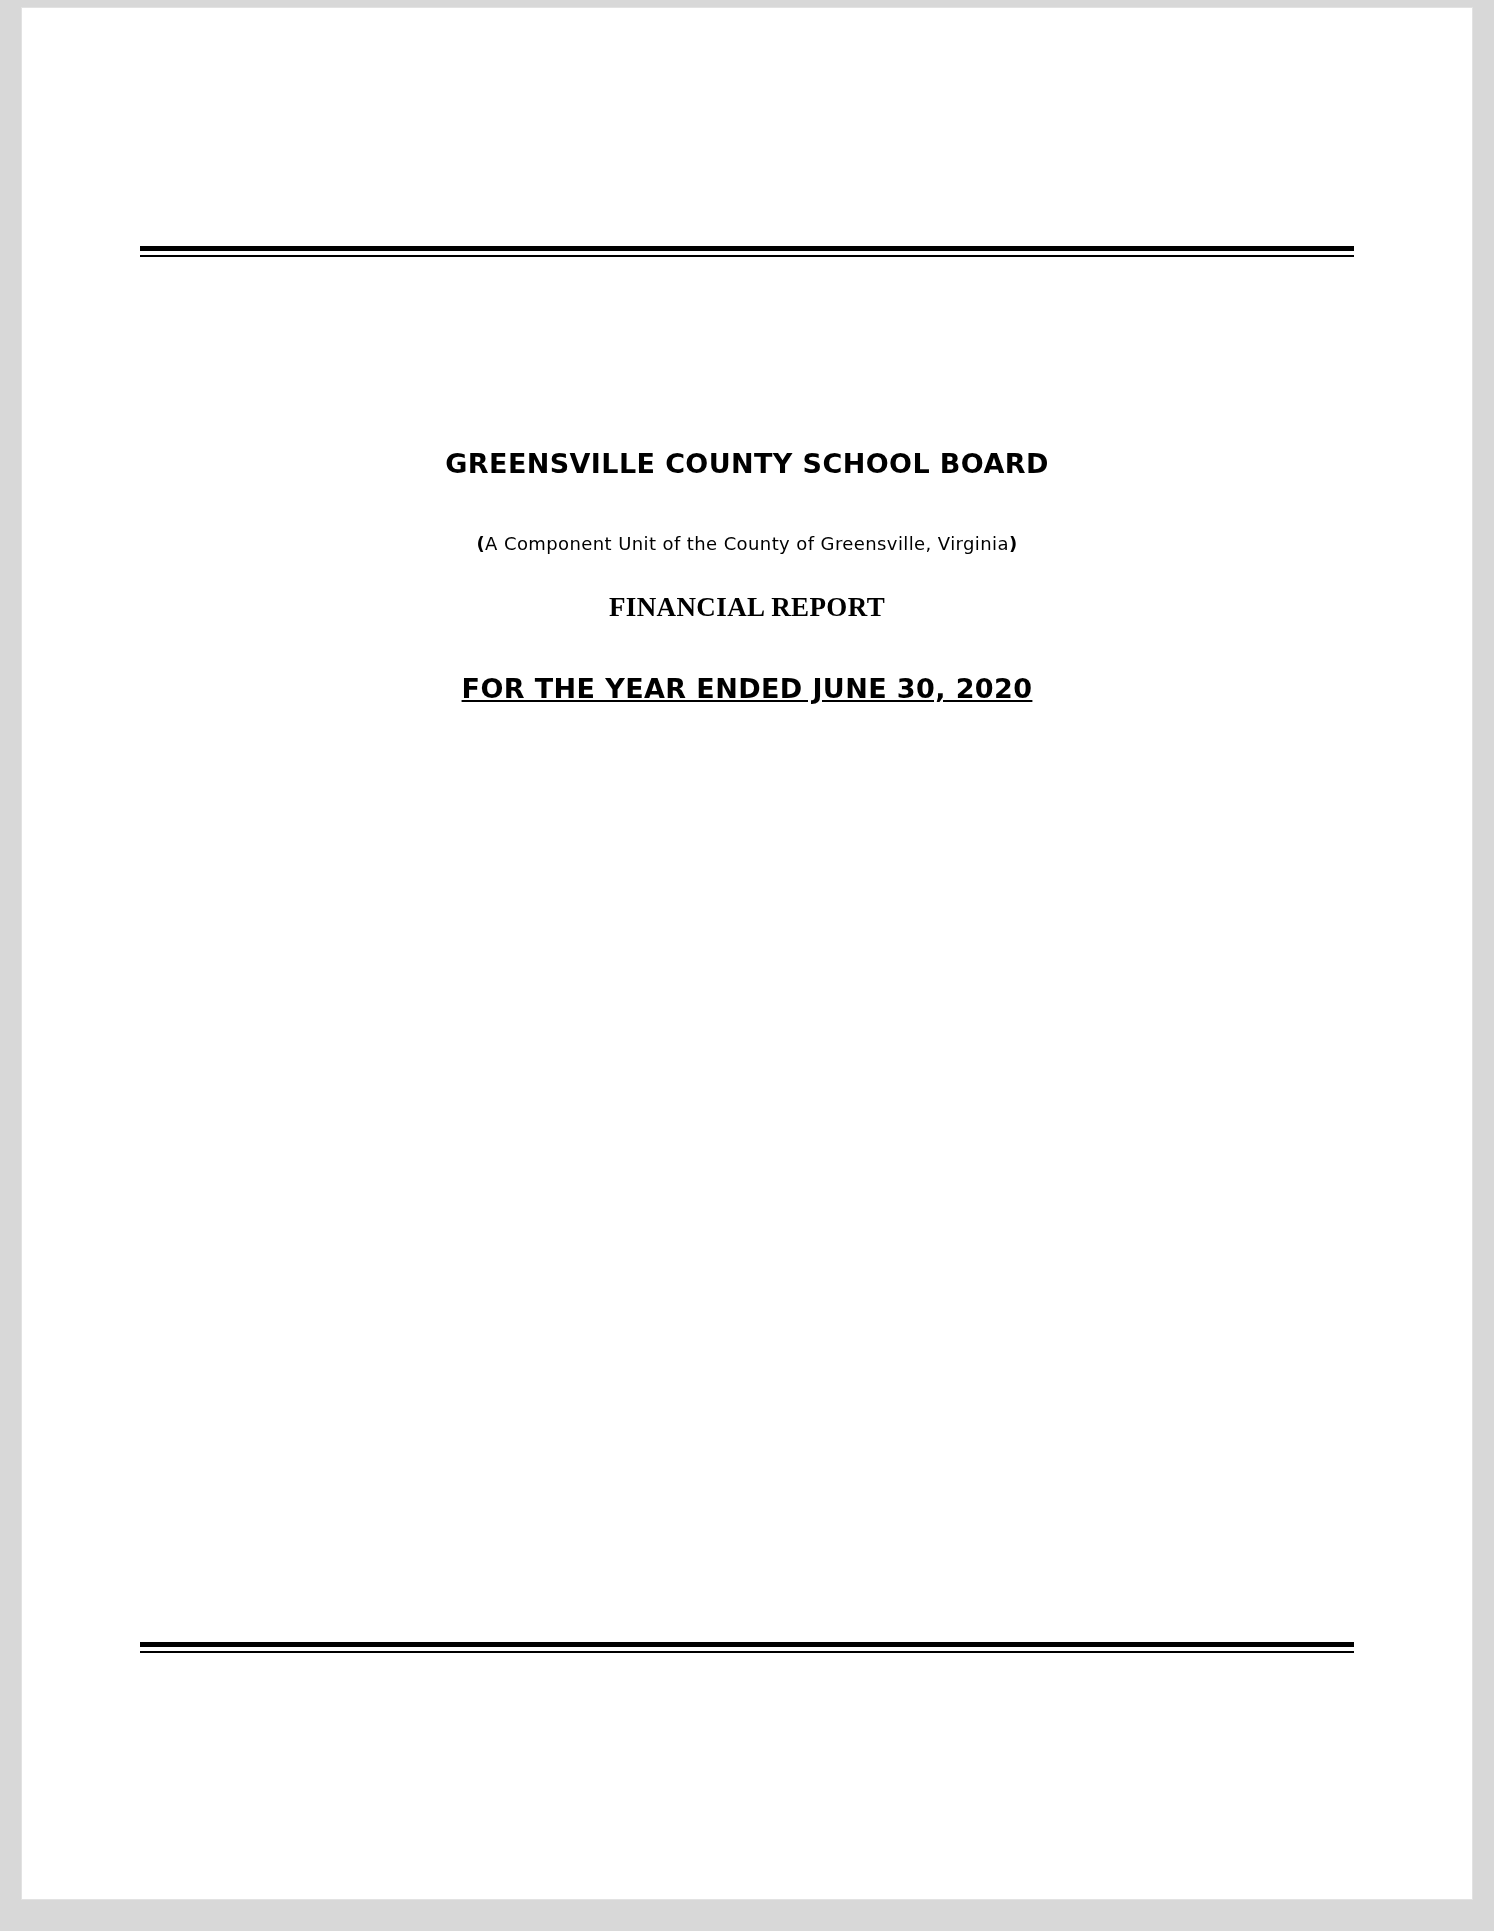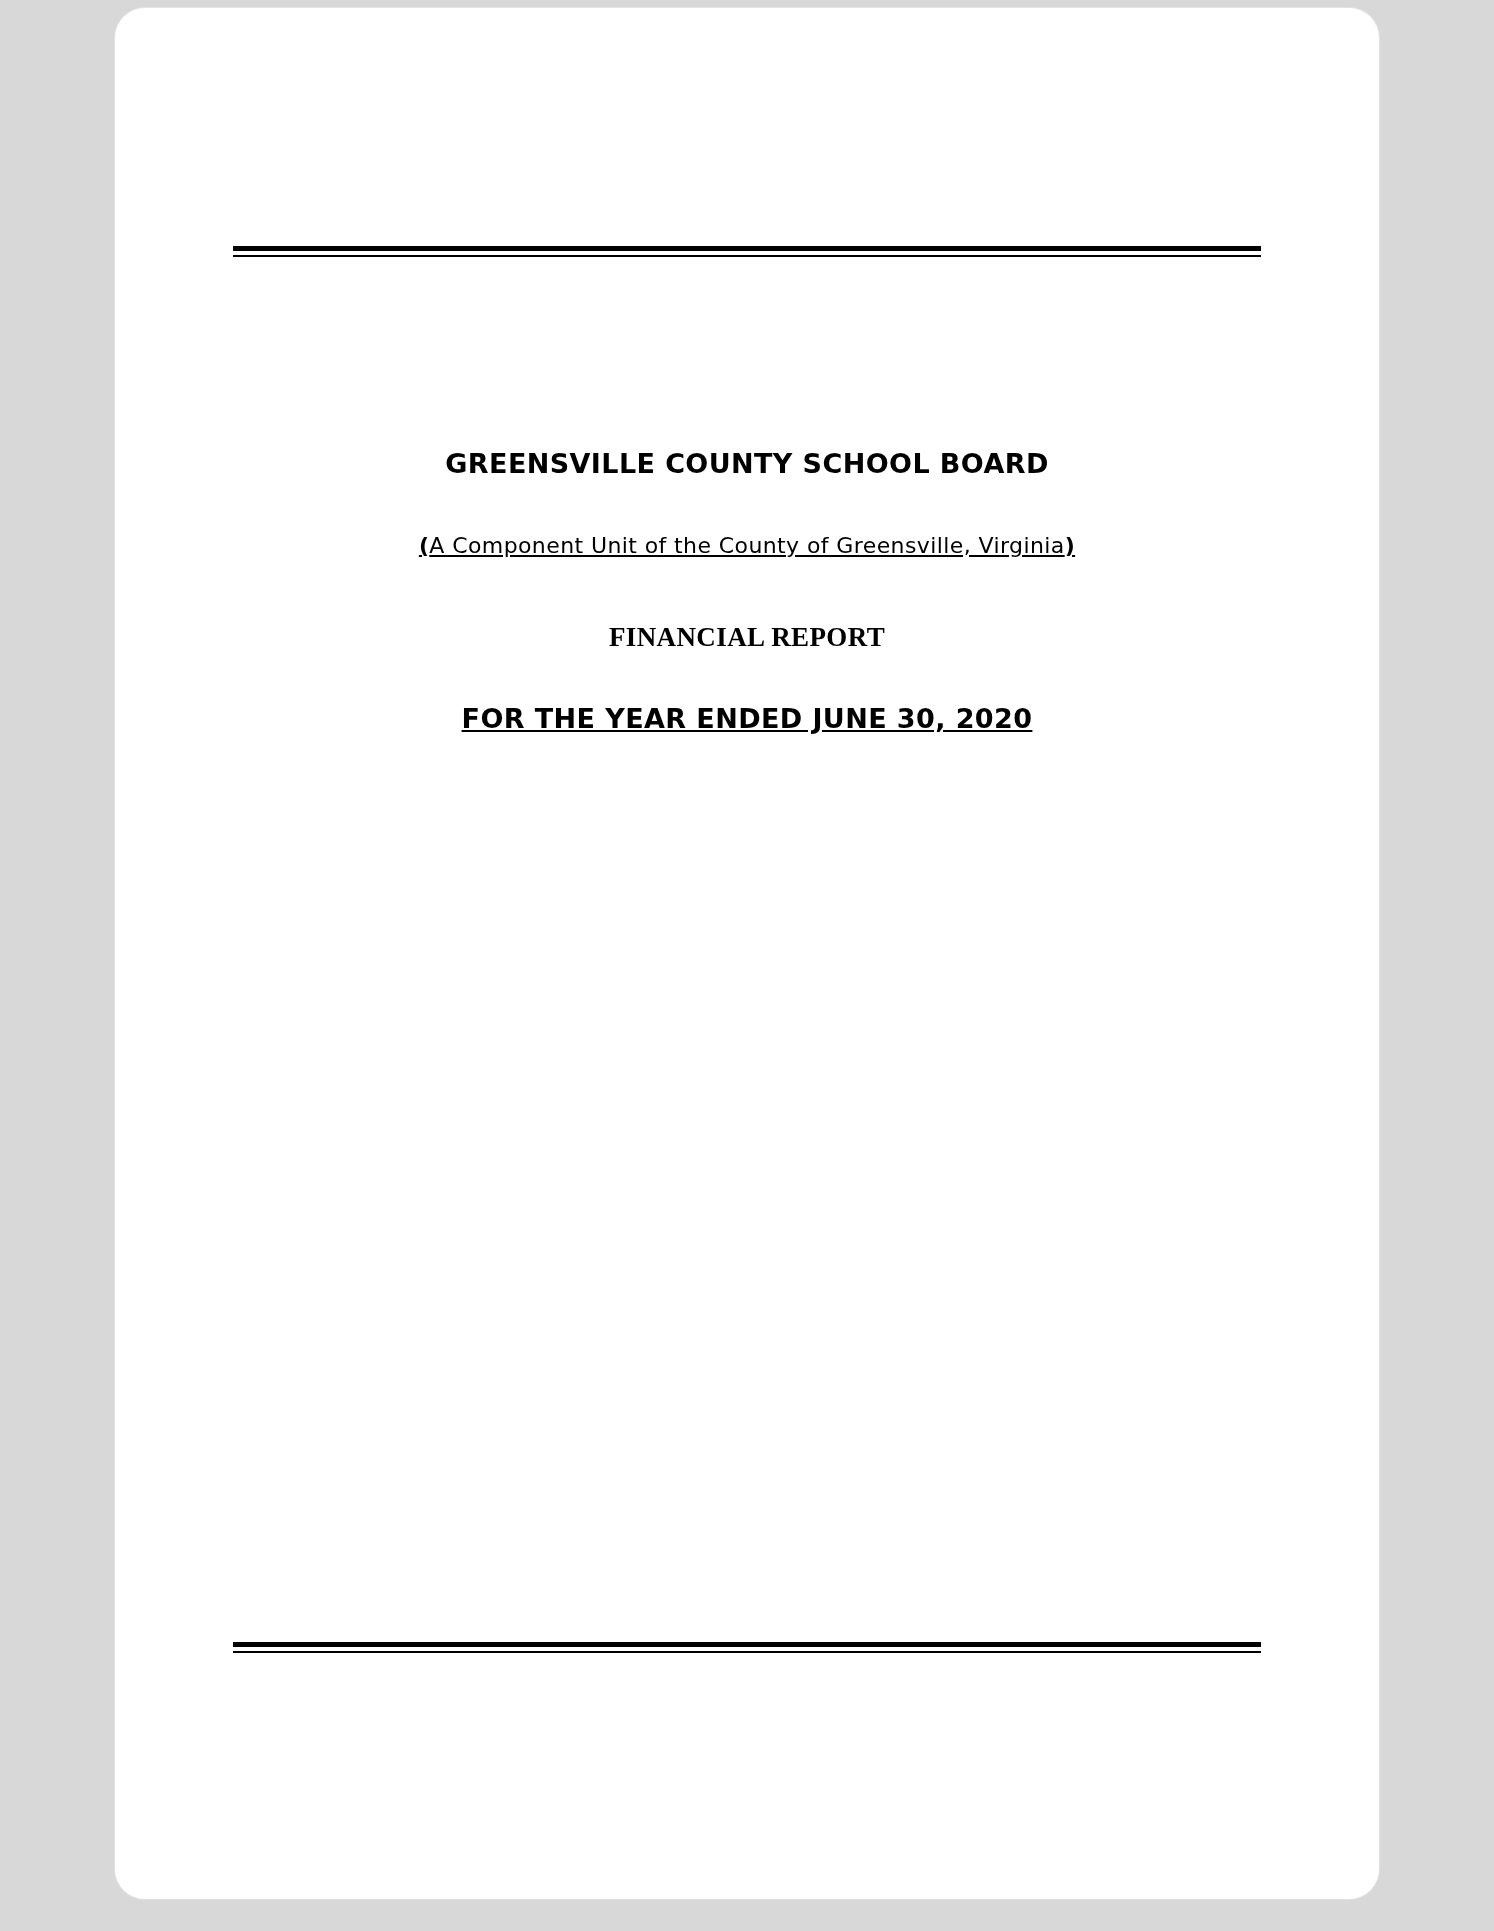--- a/index.html
+++ b/index.html
@@ -7,27 +7,26 @@
     padding: 0;
     background: #d8d8d8;
   }
   body {
     width: 1494px;
     height: 1931px;
     font-family: "DejaVu Sans", sans-serif;
   }
   .page {
     position: relative;
-    width: 1264px;
+    width: 1450px;
     height: 1891px;
     margin: 8px auto 0 auto;
     background: #ffffff;
     box-shadow: 0 0 0 1px #e2e2e2;
     overflow: hidden;
-    border-radius: 30px;
   }
   .content {
     position: absolute;
     left: 118px;
     right: 118px;
     top: 0;
     bottom: 0;
   }
   
   .rule-group {
@@ -58,24 +57,23 @@
   }
   .line {
     font-weight: bold;
     letter-spacing: 0.4px;
   }
   .line-1 {
     font-size: 27px;
     margin-bottom: 54px;
   }
   .line-2 {
-    font-size: 22px;
+    font-size: 18px;
     font-weight: normal;
-    margin-bottom: 64px;
-    text-decoration: underline;
+    margin-bottom: 38px;
   }
   .line-2 .paren {
     font-weight: bold;
   }
   .line-3 {
     font-size: 27px;
     margin-bottom: 50px;
     font-family: Liberation Serif, serif;
   }
   .line-4 {

